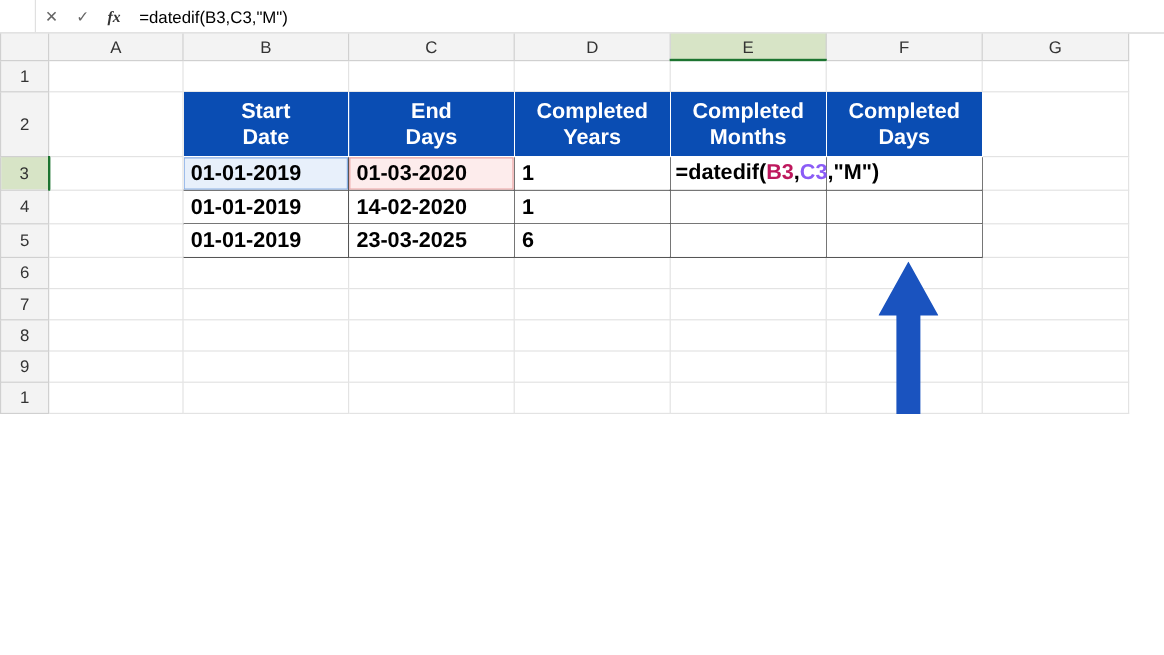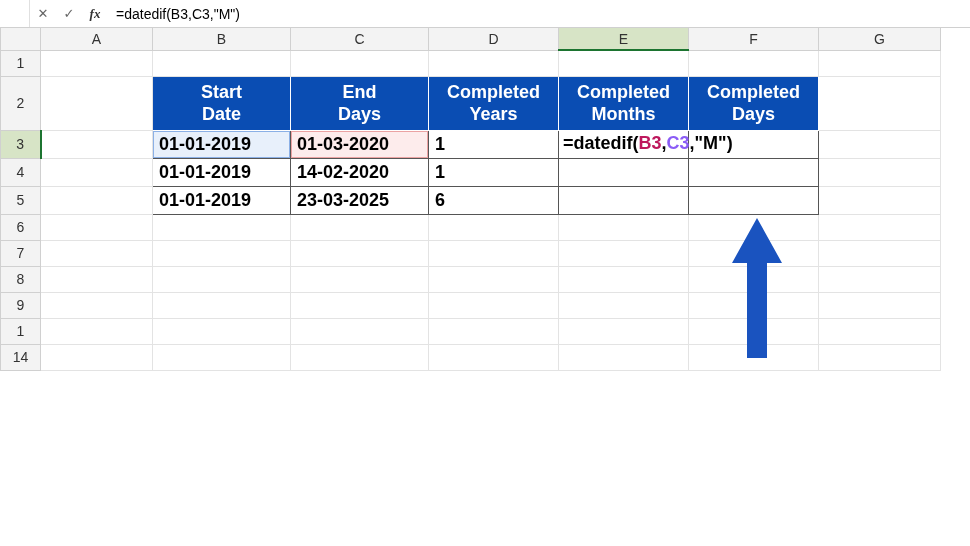--- a/index.html
+++ b/index.html
@@ -318,30 +318,20 @@
   <tr>
           <td class="rowhead">1</td>
           <td class="cell"></td>
           <td class="cell"></td>
           <td class="cell"></td>
           <td class="cell"></td>
           <td class="cell"></td>
           <td class="cell"></td>
           <td class="cell"></td>
         </tr>
-  <tr>
-          <td class="rowhead">14</td>
-          <td class="cell"></td>
-          <td class="cell"></td>
-          <td class="cell"></td>
-          <td class="cell"></td>
-          <td class="cell"></td>
-          <td class="cell"></td>
-          <td class="cell"></td>
-        </tr>
 </tbody>
     </table>
 
 <div class="big-arrow">
   <svg width="50" height="140">
     <polygon points="25,0 50,45 35,45 35,140 15,140 15,45 0,45" fill="#1a53bf"></polygon>
   </svg>
 </div>
 </div>
 

